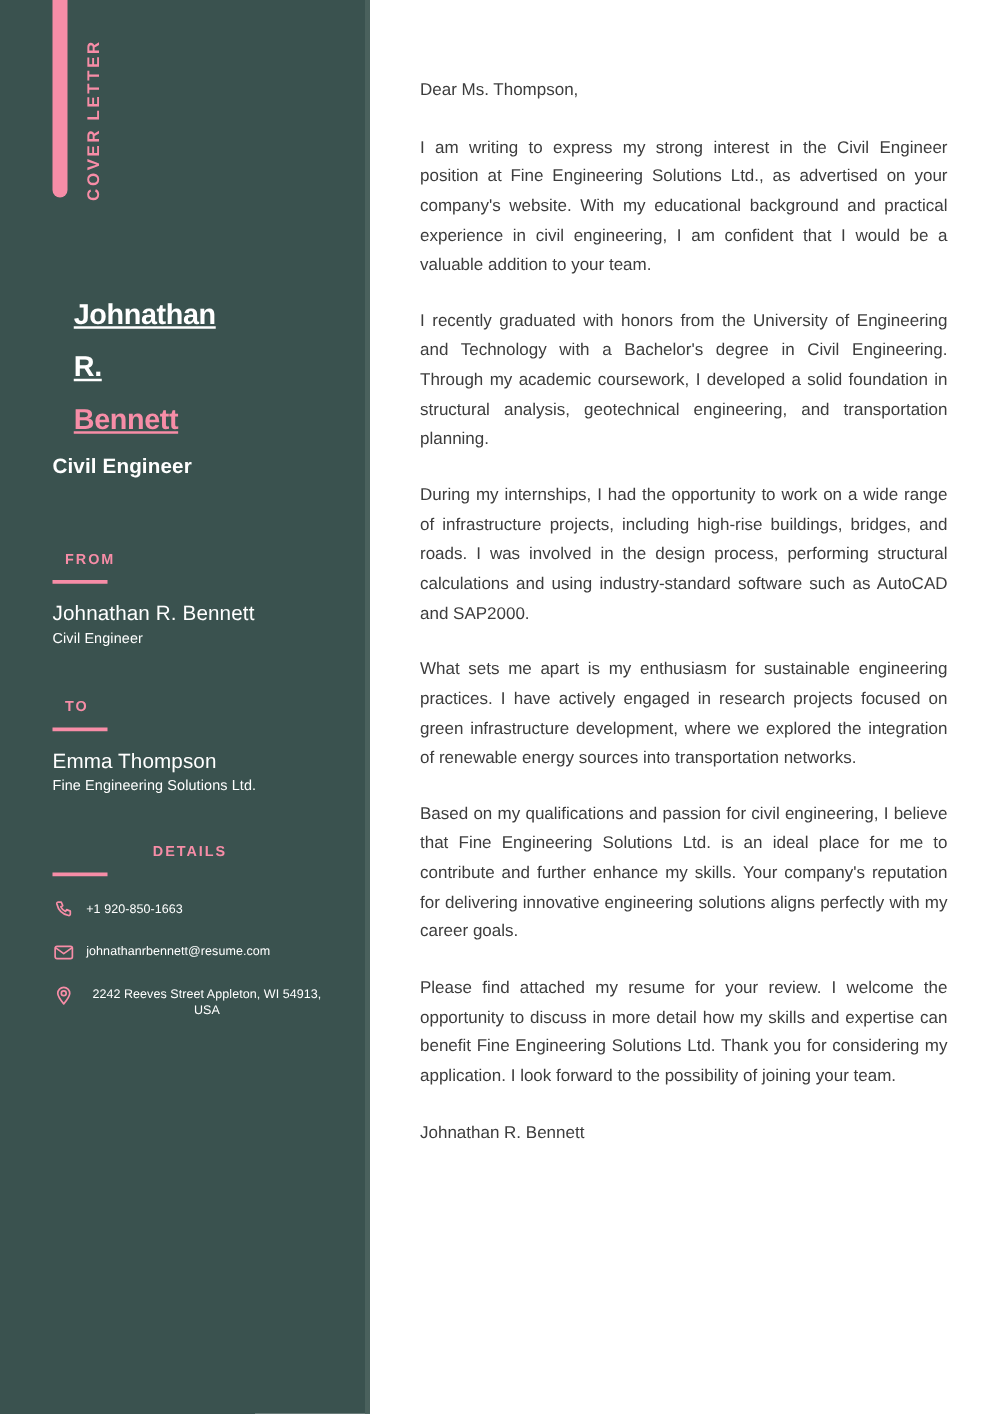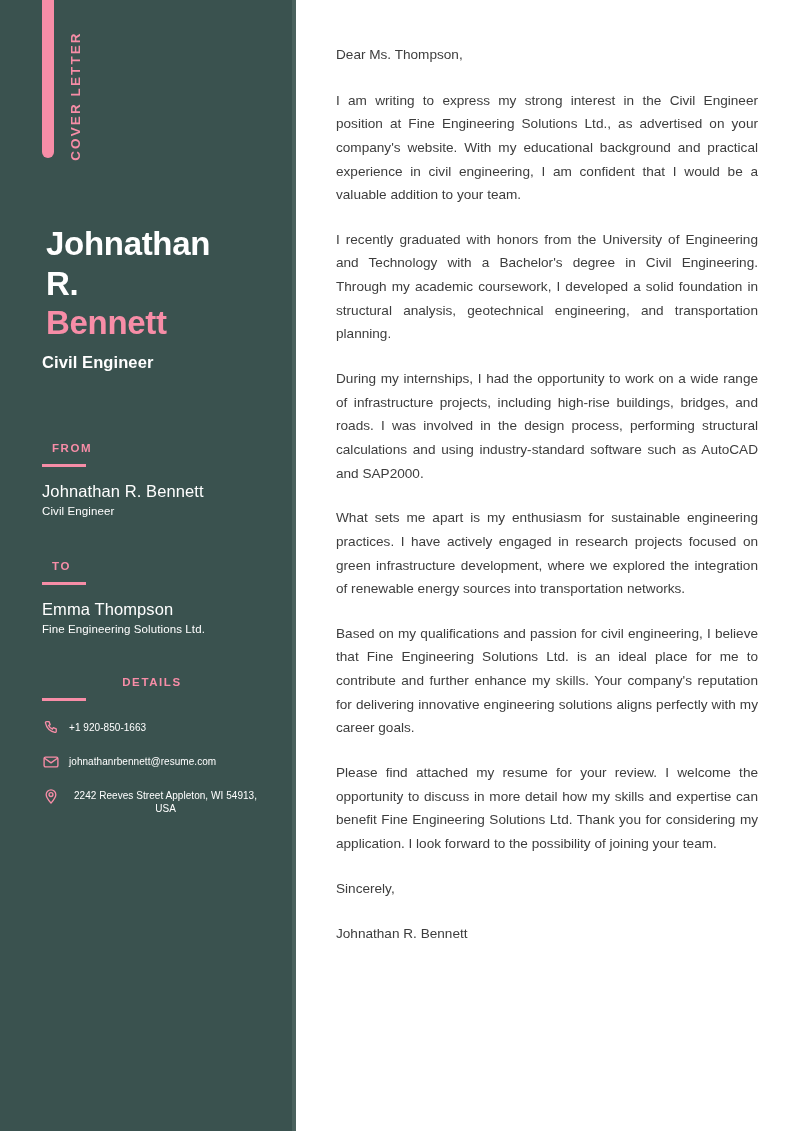--- a/index.html
+++ b/index.html
@@ -70,25 +70,26 @@
     letter-spacing: 2.1px;
   }
 
   .name-block {
     position: absolute;
     left: 42px;
     top: 222px;
     width: 215px;
   }
   .name-line {
-    font-size: 33px;
+    font-size: 23px;
     font-weight: bold;
     line-height: 1.08;
     letter-spacing: -0.3px;
-    margin: 4px;
+    margin: 17px;
+    text-decoration: underline;
   }
   .name-first { color: #ffffff; }
   .name-last  { color: #f78da7; }
   .job-title {
     margin: 12px 0 0 0;
     font-size: 16.5px;
     font-weight: bold;
     color: #ffffff;
     letter-spacing: 0.1px;
   }
@@ -157,21 +158,21 @@
     color: #ffffff;
     line-height: 1.33;
     letter-spacing: 0.05px;
     padding-top: 2px;
   }
 
   
   .letter {
     position: relative;
     flex: 1 1 auto;
-    padding: 43px 42px 0 40px;
+    padding: 60px 42px 0 40px;
     box-sizing: border-box;
   }
   .letter p {
     margin: 0 0 21px 0;
     font-size: 13.6px;
     line-height: 1.74;
     color: #3d3d3d;
     text-align: justify;
     hyphens: auto;
     -webkit-hyphens: auto;
@@ -262,17 +263,16 @@
   </aside>
 
   <main class="letter">
     <p class="salutation">Dear Ms. Thompson,</p>
     <p>I am writing to express my strong interest in the Civil Engineer position at Fine Engineering Solutions Ltd., as advertised on your company's website. With my educational background and practical experience in civil engineering, I am confident that I would be a valuable addition to your team.</p>
     <p>I recently graduated with honors from the University of Engineering and Technology with a Bachelor's degree in Civil Engineering. Through my academic coursework, I developed a solid foundation in structural analysis, geotechnical engineering, and transportation planning.</p>
     <p>During my internships, I had the opportunity to work on a wide range of infrastructure projects, including high-rise buildings, bridges, and roads. I was involved in the design process, performing structural calculations and using industry-standard software such as AutoCAD and SAP2000.</p>
     <p>What sets me apart is my enthusiasm for sustainable engineering practices. I have actively engaged in research projects focused on green infrastructure development, where we explored the integration of renewable energy sources into transportation networks.</p>
     <p>Based on my qualifications and passion for civil engineering, I believe that Fine Engineering Solutions Ltd. is an ideal place for me to contribute and further enhance my skills. Your company's reputation for delivering innovative engineering solutions aligns perfectly with my career goals.</p>
     <p>Please find attached my resume for your review. I welcome the opportunity to discuss in more detail how my skills and expertise can benefit Fine Engineering Solutions Ltd. Thank you for considering my application. I look forward to the possibility of joining your team.</p>
-    <p class="signoff">Sincerely,</p>
     <p class="signature">Johnathan R. Bennett</p>
   </main>
 
 </div>
 
 </body></html>

